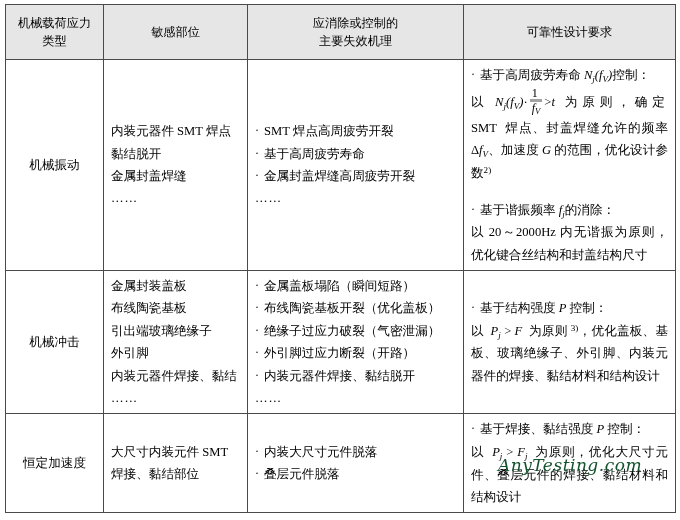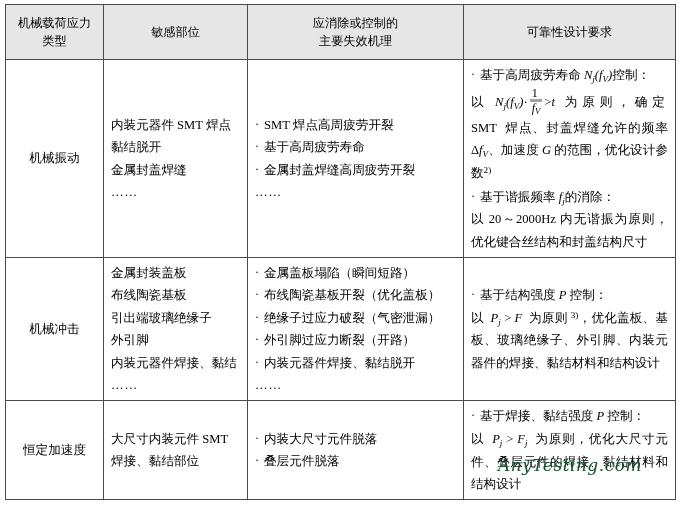--- a/index.html
+++ b/index.html
@@ -76,21 +76,21 @@
     vertical-align: 1px;
   }
   .ellipsis-line {
     display: block;
     letter-spacing: 1px;
     font-size: 12.6px;
   }
 
   
   .req-block { display: block; }
-  .req-block + .req-block { margin-top: 1px; }
+  .req-block + .req-block { margin-top: 14px; }
   .req-head { display: block; white-space: nowrap; }
   .req-head .dot { display: inline-block; width: 9px; font-size: 12px; vertical-align: 1px; }
   .req-body { display: block; text-align: justify; text-align-last: left; }
   .req-body.rj { text-align: justify; }
 
   .mvar {
     font-family: "Liberation Serif", "DejaVu Serif", serif;
     font-style: italic;
   }
   .mupr { font-style: normal; }

